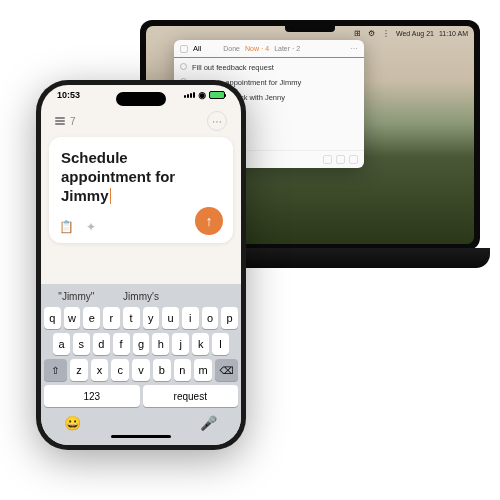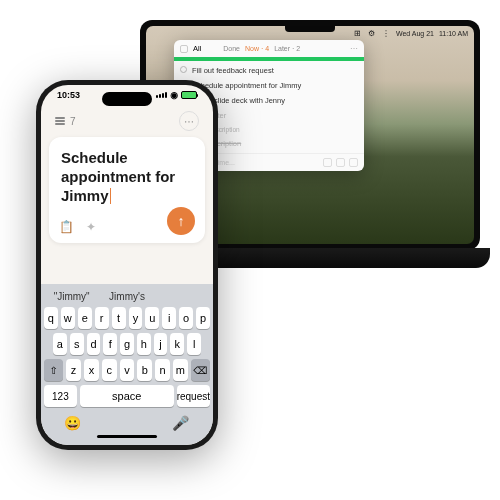--- a/index.html
+++ b/index.html
@@ -11,36 +11,36 @@
 .laptop-notch{position:absolute;top:0;left:50%;transform:translateX(-50%);width:50px;height:6px;background:#0a0a0a;border-radius:0 0 4px 4px}
 .laptop-base{position:absolute;left:130px;top:248px;width:360px;height:20px;background:linear-gradient(180deg,#1a1a1a,#0a0a0a);border-radius:0 0 14px 14px}
 
 
 .menubar{position:absolute;top:3px;right:6px;display:flex;align-items:center;gap:5px;font-size:7px;color:#222}
 .menubar span{display:inline-block}
 .menu-icon{width:9px;height:9px;display:inline-flex;align-items:center;justify-content:center;font-size:8px}
 
 
 .app-window{position:absolute;top:14px;left:28px;width:190px;background:#fafafa;border-radius:6px;box-shadow:0 4px 20px rgba(0,0,0,.3);overflow:hidden;font-size:8px}
-.app-toolbar{display:flex;align-items:center;padding:4px 6px;border-bottom:4px solid #22c55e;gap:5px}
+.app-toolbar{display:flex;align-items:center;padding:4px 6px;border-bottom:1px solid #22c55e;gap:5px}
 .app-toolbar .checkbox{width:8px;height:8px;border:1px solid #ccc;border-radius:2px}
 .tab{color:#888;font-size:7px}
 .tab.active{color:#e67e3c;font-weight:500}
 .task-list{padding:2px 0}
 .task{display:flex;align-items:flex-start;gap:5px;padding:3px 6px;font-size:7.5px;color:#333}
 .task .circle{width:7px;height:7px;border:1px solid #bbb;border-radius:50%;flex-shrink:0}
 .task.strike{text-decoration:line-through;color:#aaa}
 .task.faded{color:#bbb}
 .app-footer{display:flex;align-items:center;padding:4px 6px;border-top:1px solid #eee;gap:4px}
 .app-footer .dot{width:5px;height:5px;border:1px solid #e67e3c;border-radius:50%}
 .app-footer .input{flex:1;color:#ccc;font-size:7px}
 .footer-icon{width:9px;height:9px;border:1px solid #ddd;border-radius:2px}
 
 
-.phone{position:absolute;left:36px;top:80px;width:182px;height:370px;background:#1a1a1a;border-radius:32px;padding:5px;box-shadow:0 10px 40px rgba(0,0,0,.35)}
+.phone{position:absolute;left:36px;top:80px;width:210px;height:370px;background:#1a1a1a;border-radius:32px;padding:5px;box-shadow:0 10px 40px rgba(0,0,0,.35)}
 .phone-screen{width:100%;height:100%;background:#f7f4f0;border-radius:27px;position:relative;overflow:hidden}
 .dynamic-island{position:absolute;top:7px;left:50%;transform:translateX(-50%);width:50px;height:14px;background:#000;border-radius:10px;z-index:5}
 .status-bar{position:absolute;top:5px;left:0;right:0;display:flex;justify-content:space-between;padding:0 16px;font-size:9px;font-weight:600;z-index:4}
 .status-right{display:flex;gap:3px;align-items:center}
 .signal{display:flex;gap:1px;align-items:flex-end}
 .signal i{width:2px;background:#000;border-radius:1px}
 .signal i:nth-child(1){height:3px}.signal i:nth-child(2){height:4px}.signal i:nth-child(3){height:5px}.signal i:nth-child(4){height:6px}
 .battery{width:16px;height:8px;border:1px solid #000;border-radius:2px;background:#4cd964;position:relative}
 .battery::after{content:"";position:absolute;right:-2px;top:2px;width:1px;height:3px;background:#000;border-radius:0 1px 1px 0}
 
@@ -209,21 +209,20 @@
           <div class="key">x</div>
           <div class="key">c</div>
           <div class="key">v</div>
           <div class="key">b</div>
           <div class="key">n</div>
           <div class="key">m</div>
           <div class="key special">⌫</div>
         </div>
       <div class="key-row">
         <div class="key special wide">123</div>
-        <div class="key space">space</div>
         <div class="key special wide">request</div>
       </div>
       <div class="bottom-bar">
         <span class="emoji">😀</span>
         <span class="mic">🎤</span>
       </div>
       <div class="home-indicator"></div>
     </div>
   </div>
 </div>

